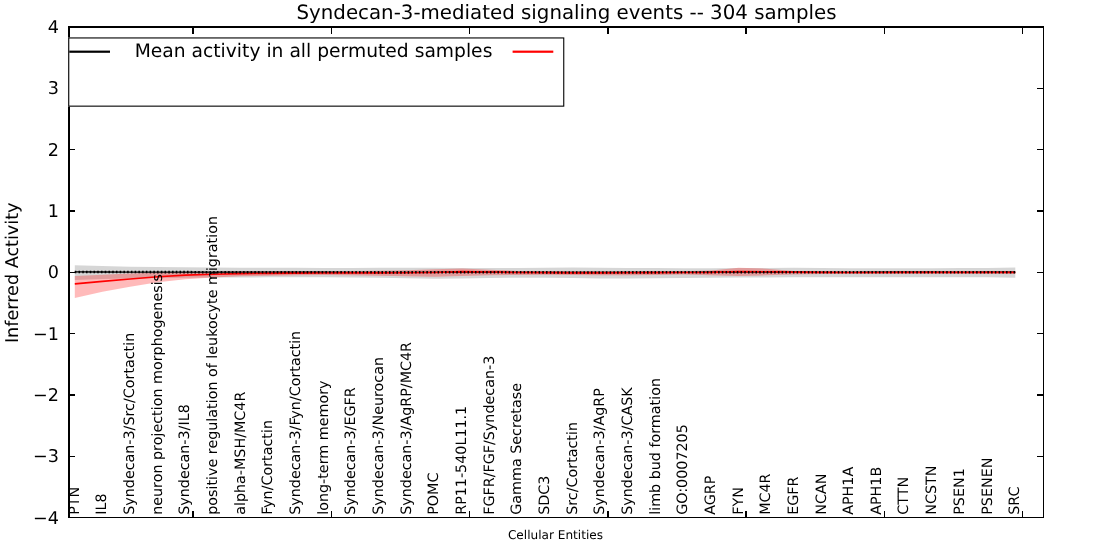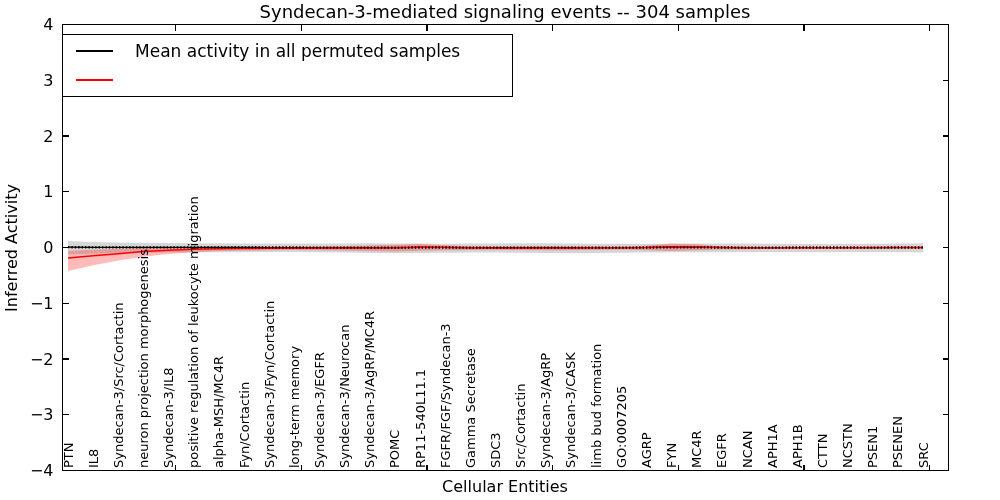--- a/index.html
+++ b/index.html
@@ -2,35 +2,35 @@
 <html><head>
 <meta charset="utf-8">
 <style>
   html,body { margin:0; padding:0; background:#ffffff; }
   .figure {
     position:relative; width:1000px; height:500px; background:#ffffff;
     font-family:"DejaVu Sans","Liberation Sans",sans-serif; overflow:hidden; color:#000;
   }
   .figure svg { position:absolute; left:0; top:0; }
   .title {
-    position:absolute; left:62px; top:1px; width:886px; text-align:center;
+    position:absolute; left:72px; top:1px; width:886px; text-align:center;
     font-size:18px; line-height:22px; white-space:nowrap;
   }
   .xlabel {
     position:absolute; left:62px; top:477px; width:886px; text-align:center;
-    font-size:16px; line-height:19px;
+    font-size:11px; line-height:19px;
   }
   .ylabel {
     position:absolute; left:11px; top:248px; white-space:nowrap;
     font-size:16px; transform:translate(-50%,-50%) rotate(-90deg);
   }
   .legend {
     position:absolute; left:62px; top:34px; width:451px; height:63px;
     background:#ffffff; border:1.6px solid #000000; box-sizing:border-box;
-    display:flex; flex-direction:column; justify-content:center; gap:5px; z-index:3;
+    display:flex; justify-content:center; gap:5px; z-index:3;
   }
   .legend-row { display:flex; align-items:center; height:24px; }
   .legend-swatch { width:37px; height:2px; margin-left:13px; margin-right:22px; flex:none; }
   .legend-label { font-size:17px; line-height:22px; white-space:nowrap; }
 </style>
 </head>
 <body>
 
 <div class="figure">
   <svg id="chart-svg" width="1000" height="500" viewBox="0 0 1000 500">

